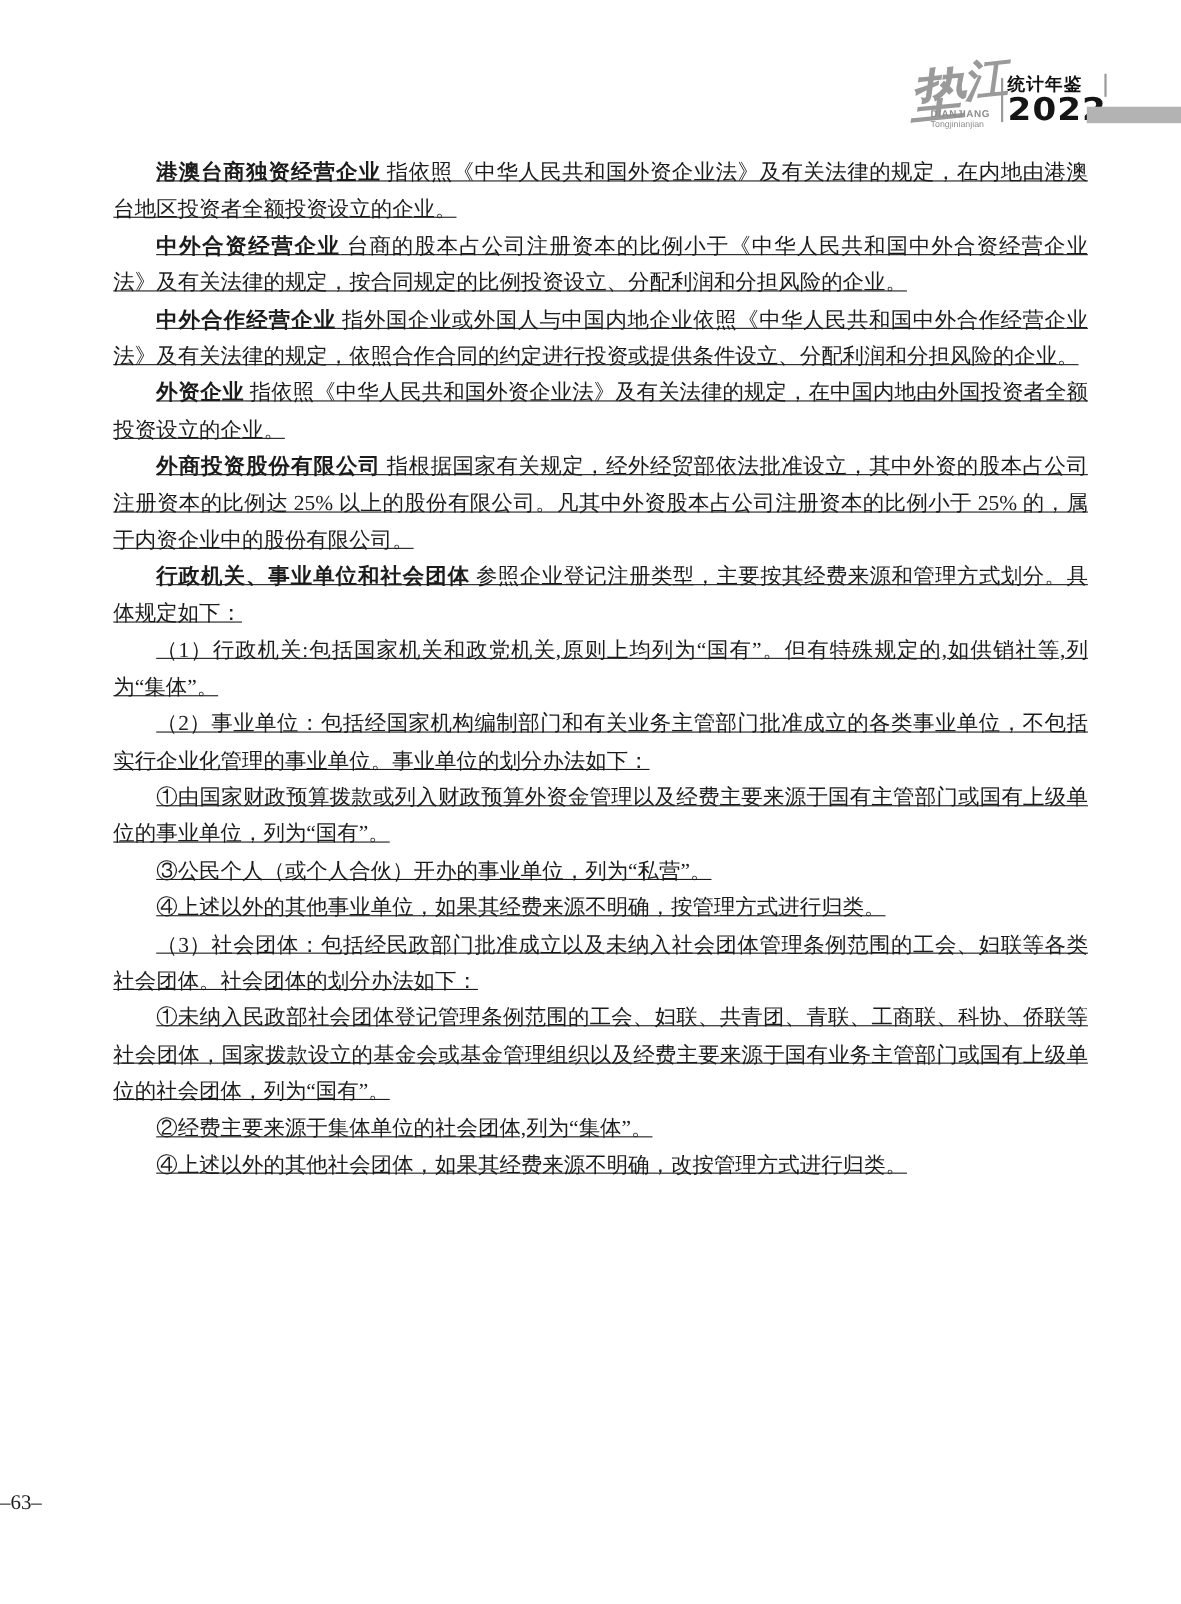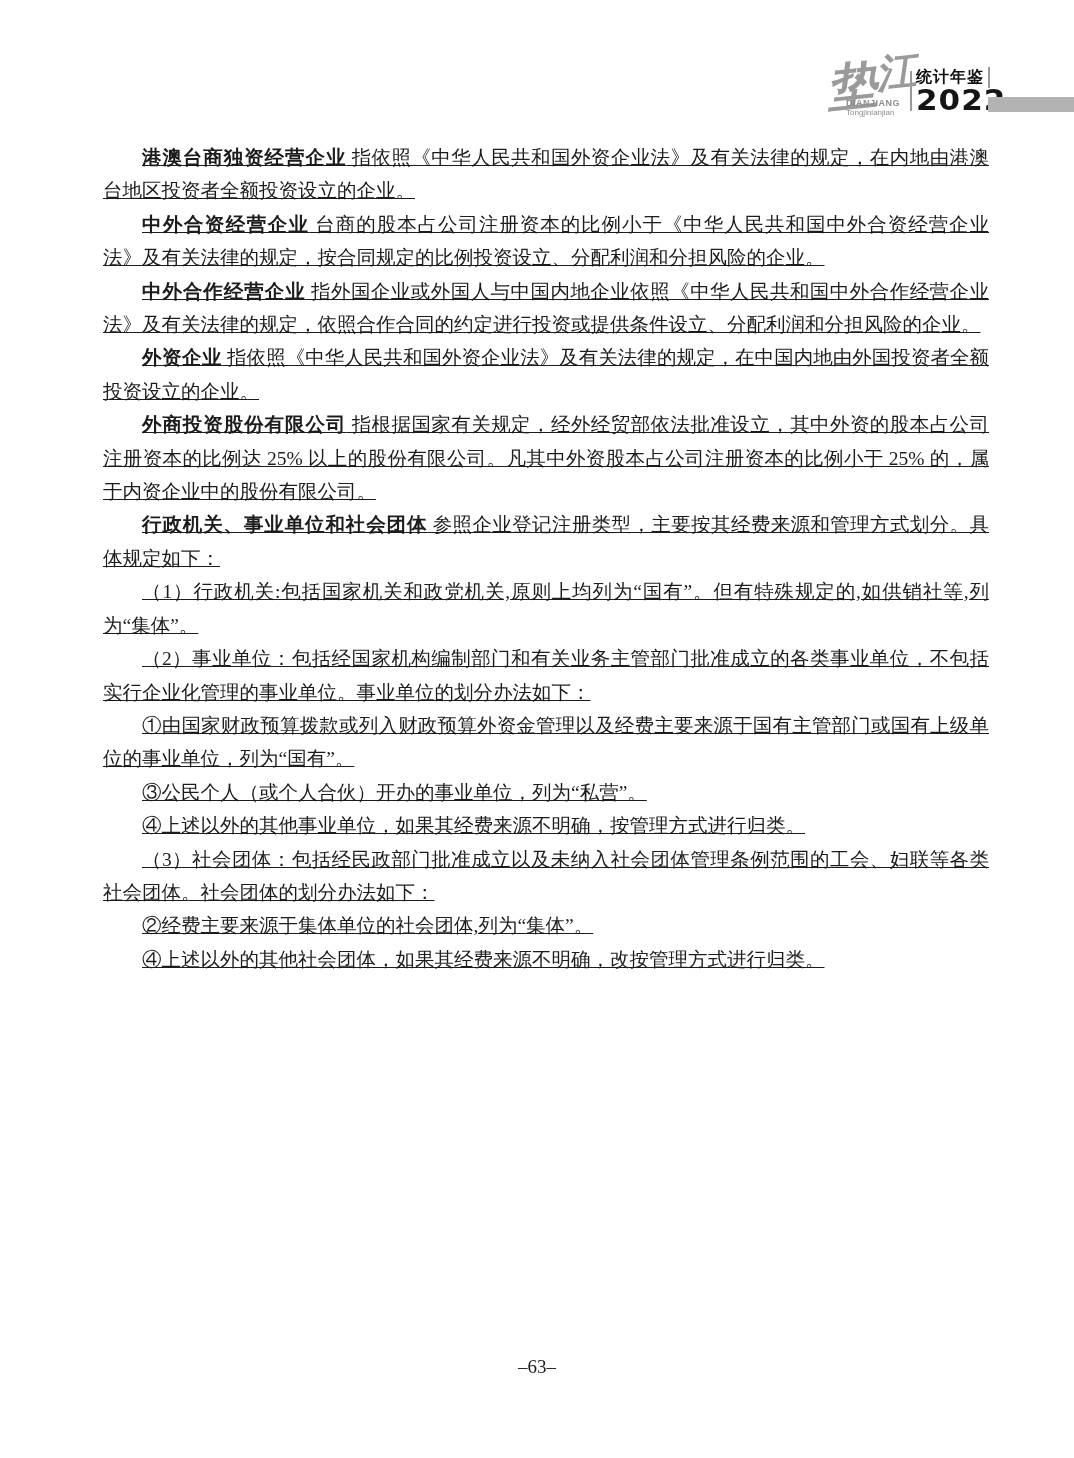--- a/index.html
+++ b/index.html
@@ -66,21 +66,21 @@
     width: 70px;
   }
   .logo-title {
     font-family: "Liberation Sans", "DejaVu Sans", sans-serif;
     font-weight: 900;
     font-size: 16px;
     letter-spacing: 1px;
     color: #111;
     white-space: nowrap;
     border-right: 2px solid #9a9a9a;
-    padding-right: 4px;
+    padding-right: 20px;
     display: inline-block;
   }
   .logo-year {
     font-family: "DejaVu Sans", sans-serif;
     font-weight: 900;
     font-size: 31px;
     line-height: 26px;
     letter-spacing: 1px;
     color: #151515;
     transform: scaleY(0.92);
@@ -116,21 +116,21 @@
     font-weight: 700;
     letter-spacing: 0.5px;
   }
 
   
   .footer {
     position: absolute;
     top: 1356px;
     left: 0;
     width: 100%;
-    text-align: center;
+    text-align: left;
     font-size: 19px;
     color: #1c1c1c;
   }
 </style>
 </head>
 <body>
 
 <div class="page">
 
   <div class="header">
@@ -170,20 +170,21 @@
 
     <p><span>①由国家财政预算拨款或列入财政预算外资金管理以及经费主要来源于国有主管部门或国有上级单位的事业单位，列为“国有”。</span></p>
 
 
     <p><span>③公民个人（或个人合伙）开办的事业单位，列为“私营”。</span></p>
 
     <p><span>④上述以外的其他事业单位，如果其经费来源不明确，按管理方式进行归类。</span></p>
 
     <p><span>（3）社会团体：包括经民政部门批准成立以及未纳入社会团体管理条例范围的工会、妇联等各类社会团体。社会团体的划分办法如下：</span></p>
 
+    <p><span>①未纳入民政部社会团体登记管理条例范围的工会、妇联、共青团、青联、工商联、科协、侨联等社会团体，国家拨款设立的基金会或基金管理组织以及经费主要来源于国有业务主管部门或国有上级单位的社会团体，列为“国有”。</span></p>
 
     <p><span>②经费主要来源于集体单位的社会团体,列为“集体”。</span></p>
 
 
     <p><span>④上述以外的其他社会团体，如果其经费来源不明确，改按管理方式进行归类。</span></p>
   </div>
 
   <div class="footer">–63–</div>
 
 </div>

